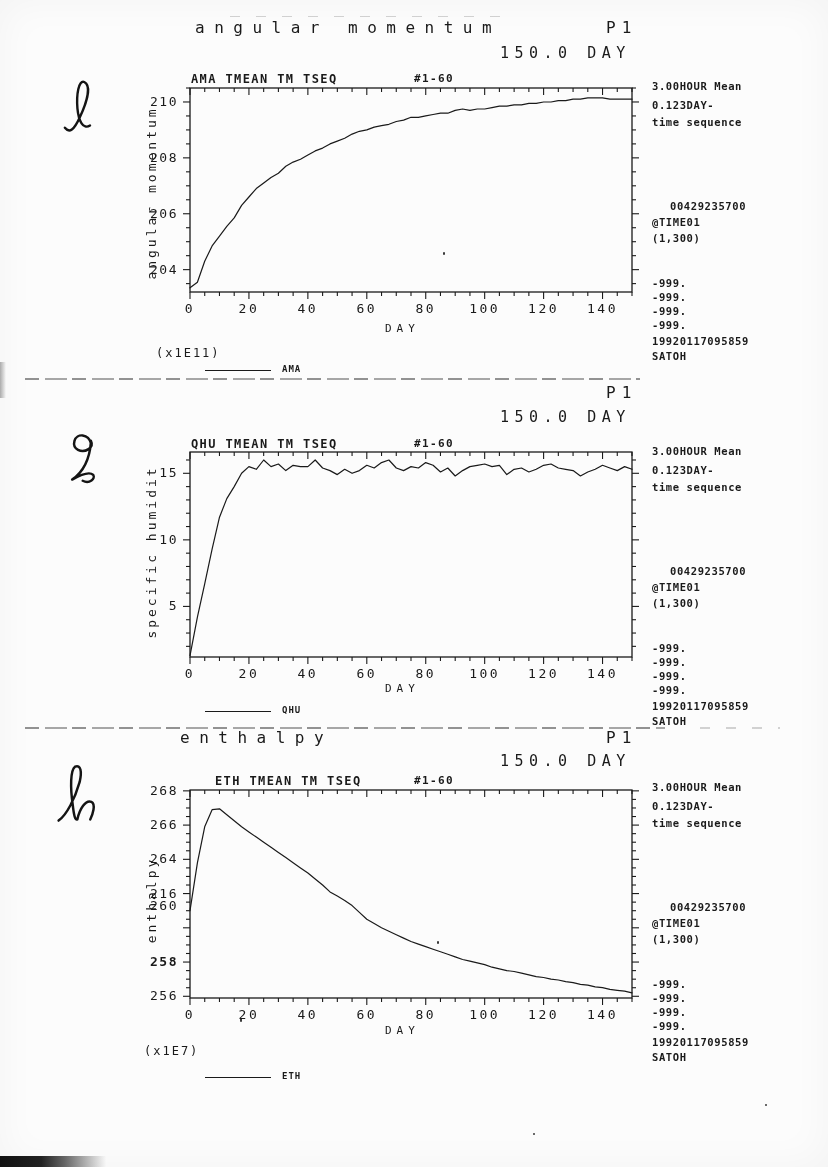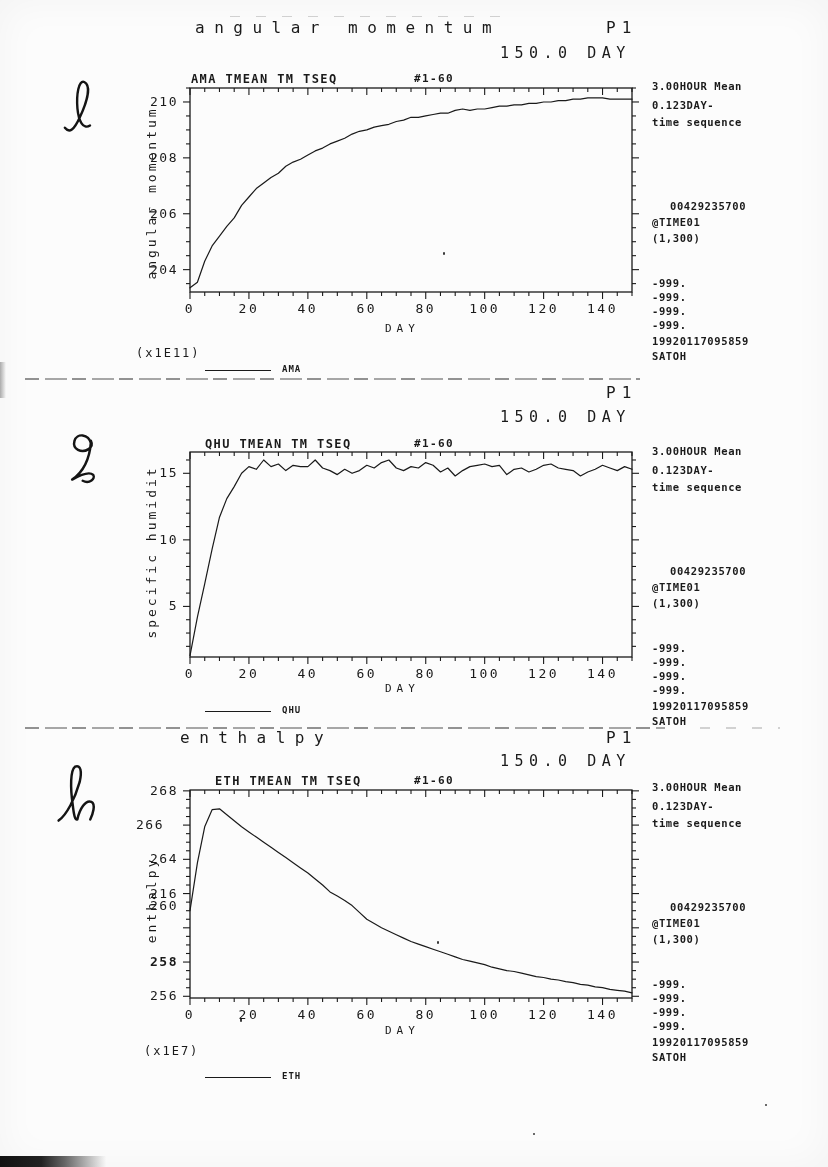--- a/index.html
+++ b/index.html
@@ -56,21 +56,21 @@
   <div class="speck" style="left:533px;top:1133px;width:2px;height:2px;"></div>
   <div class="speck" style="left:765px;top:1104px;width:2px;height:2px;"></div>
 
   <div class="abs chart-title" style="left:195px;top:18px;">angular momentum</div>
   <div class="abs p1-label" style="left:606px;top:18px;">P1</div>
   <div class="abs duration-label" style="left:500px;top:44px;">150.0 DAY</div>
   <div class="abs dataset-header" style="left:191px;top:72px;">AMA TMEAN TM TSEQ</div>
   <div class="abs sequence-label" style="left:414px;top:72px;">#1-60</div>
   <div class="abs yaxis-title" style="left:151px;top:193px;">angular momentum</div>
   <div class="abs xaxis-title" style="left:385px;top:322px;">DAY</div>
-  <div class="abs scale-label" style="left:136px;top:346px;">(x1E11)</div>
+  <div class="abs scale-label" style="left:156px;top:346px;">(x1E11)</div>
   <div class="abs legend-line" style="left:205px;top:370px;width:66px;"></div>
   <div class="abs legend-label" style="left:282px;top:364px;">AMA</div>
   <svg class="abs" style="left:52px;top:74px;" width="60" height="64" viewBox="0 0 40 56" aria-label="l">
     <path class="handwriting" d="M5,47 C9,52 13,49 18,38 C25,23 28,10 22,7 C17,5 15,18 16,30 C17,41 21,49 27,45"></path>
   </svg>
   <div class="abs side-note" style="left:652px;top:80px;height:285px;">
     <div class="sn-l1">3.00HOUR Mean</div>
     <div class="sn-l2">0.123DAY-</div>
     <div class="sn-l3">time sequence</div>
     <div class="sn-stamp">00429235700</div>
@@ -79,21 +79,21 @@
     <div class="sn-m1">-999.</div>
     <div class="sn-m2">-999.</div>
     <div class="sn-m3">-999.</div>
     <div class="sn-m4">-999.</div>
     <div class="sn-dt">19920117095859</div>
     <div class="sn-author">SATOH</div>
   </div>
 
   <div class="abs p1-label" style="left:606px;top:383px;">P1</div>
   <div class="abs duration-label" style="left:500px;top:408px;">150.0 DAY</div>
-  <div class="abs dataset-header" style="left:205px;top:437px;">QHU TMEAN TM TSEQ</div>
+  <div class="abs dataset-header" style="left:191px;top:437px;">QHU TMEAN TM TSEQ</div>
   <div class="abs sequence-label" style="left:414px;top:437px;">#1-60</div>
   <div class="abs yaxis-title" style="left:151px;top:552px;">specific humidit</div>
   <div class="abs xaxis-title" style="left:385px;top:682px;">DAY</div>
   <div class="abs legend-line" style="left:205px;top:711px;width:66px;"></div>
   <div class="abs legend-label" style="left:282px;top:705px;">QHU</div>
   <svg class="abs" style="left:48px;top:428px;" width="60" height="68" viewBox="0 0 40 58" aria-label="g">
     <path class="handwriting" d="M31,13 C29,5 19,4 17,11 C15,18 23,22 29,18 C32,16 32,13 31,11 M31,12 C30,26 25,37 15,44 C22,40 30,37 33,40 C35,43 30,48 24,45"></path>
   </svg>
   <div class="abs side-note" style="left:652px;top:445px;height:285px;">
     <div class="sn-l1">3.00HOUR Mean</div>
@@ -472,16 +472,16 @@
       <div class="tl-x" style="left: 342.8px; top: 1007px;">60</div>
       <div class="tl-x" style="left: 401.733px; top: 1007px;">80</div>
       <div class="tl-x" style="left: 460.667px; top: 1007px;">100</div>
       <div class="tl-x" style="left: 519.6px; top: 1007px;">120</div>
       <div class="tl-x" style="left: 578.533px; top: 1007px;">140</div>
       <div class="tl-y" style="left: 134px; top: 988.288px;">256</div>
       <div class="tl-y" style="left: 134px; top: 954.049px; font-weight: bold;">258</div>
       <div class="tl-y" style="left: 134px; top: 898px;">260</div>
       <div class="tl-y" style="left: 134px; top: 885.572px;">216</div>
       <div class="tl-y" style="left: 134px; top: 851.333px;">264</div>
-      <div class="tl-y" style="left: 120px; top: 817.095px;">266</div>
+      <div class="tl-y" style="left: 134px; top: 817.095px;">266</div>
       <div class="tl-y" style="left: 134px; top: 782.856px;">268</div>
     </div>
 </div>
 
 </body></html>

